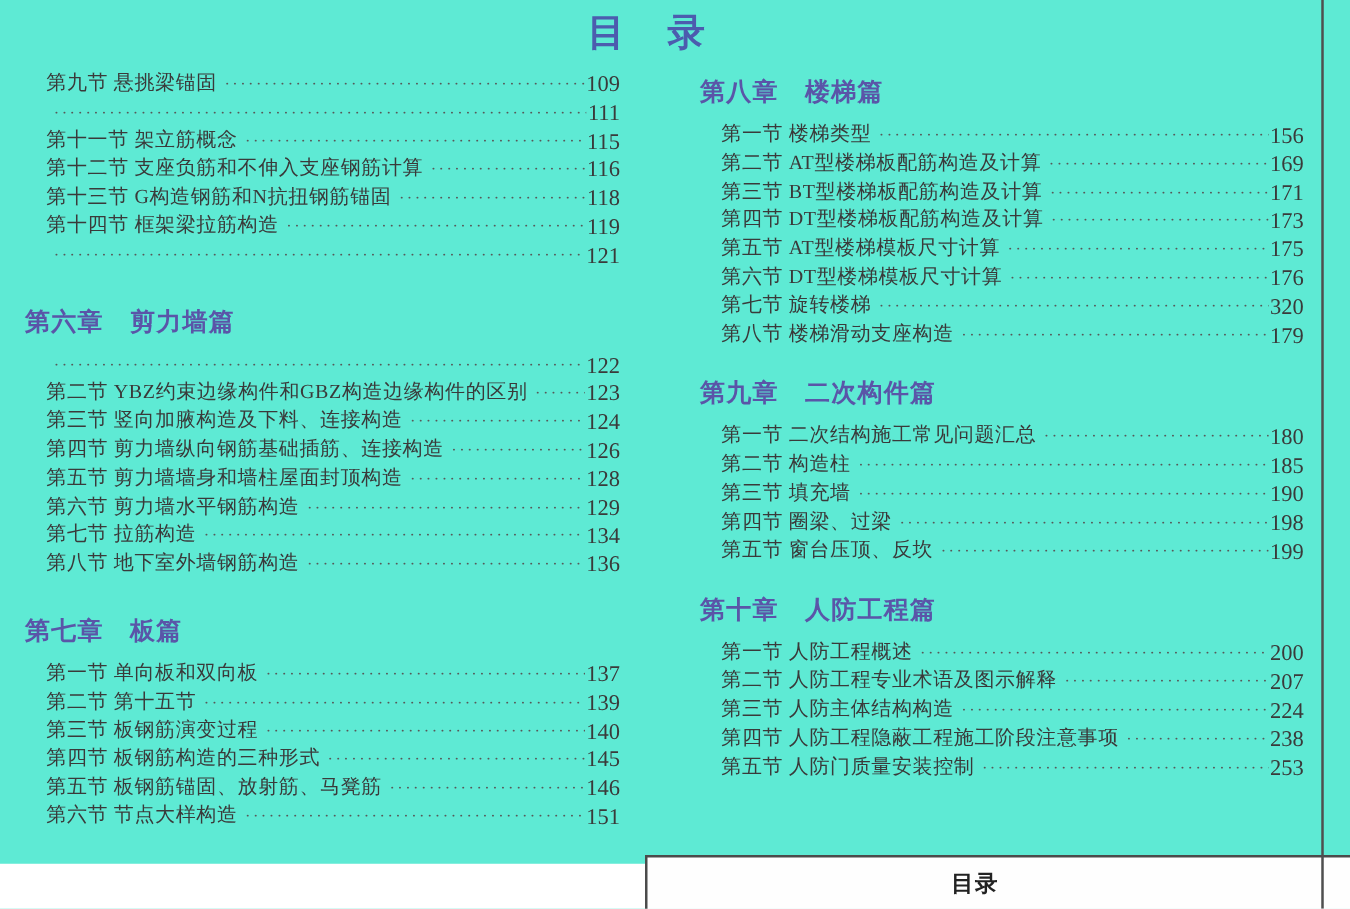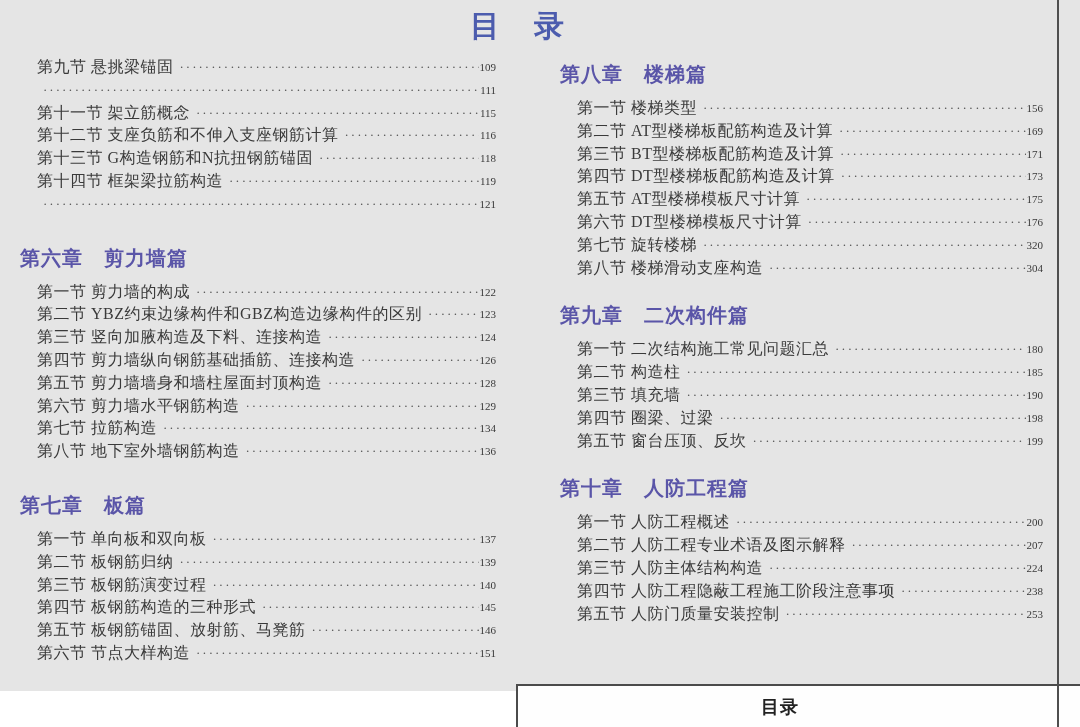--- a/index.html
+++ b/index.html
@@ -3,21 +3,21 @@
 <meta charset="utf-8">
 <style>
   html, body { margin: 0; padding: 0; }
   body {
     width: 1080px; height: 727px; overflow: hidden;
     background: #ffffff;
     font-family: "Liberation Serif", serif;
   }
   .page {
     position: relative; width: 1080px; height: 691px;
-    background: #e5e5e5;
+    background: #5eead4;
     text-decoration: underline;
   }
   .page-title {
     position: absolute; top: 6px; left: 0; width: 1036px;
     margin: 0; text-align: center;
     font-family: "Liberation Sans", sans-serif;
     font-size: 30px; font-weight: bold; color: #4c5cae;
     letter-spacing: 2px;
   }
   .col { position: absolute; }
@@ -35,21 +35,21 @@
     display: flex; align-items: center;
     padding-left: 17px; height: 22.8px; line-height: 22.8px;
     font-size: 16px; color: #3a3a3a; white-space: nowrap;
   }
   .entry-title { white-space: nowrap; letter-spacing: 0.5px; }
   .dot-leader {
     flex: 1 1 auto; overflow: hidden; white-space: nowrap;
     color: #585858; font-size: 13px; letter-spacing: 2px;
     margin: 0 1px 0 6px;
   }
-  .entry-page-number { white-space: nowrap; font-size: 11px; color: #3a3a3a; }
+  .entry-page-number { white-space: nowrap; font-size: 18px; color: #3a3a3a; }
   .page-border-line {
     position: absolute; left: 1057px; top: 0; width: 2px; height: 727px;
     background: #4f4f4f; z-index: 3;
   }
   .footer-box {
     position: absolute; left: 516px; top: 684px; width: 574px; height: 60px;
     box-sizing: border-box; border: 2px solid #4b4b4b; background: #fefefe;
     z-index: 2; display: flex; justify-content: center; align-items: flex-start;
     padding-top: 9px; padding-right: 46px;
   }
@@ -107,21 +107,20 @@
     <span class="dot-leader">································································································································································</span>
     <span class="entry-page-number">121</span>
   </div>
 </div>
   </section>
 
   <section class="toc-section">
     <h2 class="chapter-heading">第六章　剪力墙篇</h2>
     <div class="section-entries">
   <div class="toc-entry">
-    <span class="entry-title">第一节 剪力墙的构成</span>
     <span class="dot-leader">································································································································································</span>
     <span class="entry-page-number">122</span>
   </div>
 
   <div class="toc-entry">
     <span class="entry-title">第二节 YBZ约束边缘构件和GBZ构造边缘构件的区别</span>
     <span class="dot-leader">································································································································································</span>
     <span class="entry-page-number">123</span>
   </div>
 
@@ -166,21 +165,21 @@
   <section class="toc-section">
     <h2 class="chapter-heading">第七章　板篇</h2>
     <div class="section-entries">
   <div class="toc-entry">
     <span class="entry-title">第一节 单向板和双向板</span>
     <span class="dot-leader">································································································································································</span>
     <span class="entry-page-number">137</span>
   </div>
 
   <div class="toc-entry">
-    <span class="entry-title">第二节 板钢筋归纳</span>
+    <span class="entry-title">第二节 第十五节</span>
     <span class="dot-leader">································································································································································</span>
     <span class="entry-page-number">139</span>
   </div>
 
   <div class="toc-entry">
     <span class="entry-title">第三节 板钢筋演变过程</span>
     <span class="dot-leader">································································································································································</span>
     <span class="entry-page-number">140</span>
   </div>
 
@@ -246,21 +245,21 @@
 
   <div class="toc-entry">
     <span class="entry-title">第七节 旋转楼梯</span>
     <span class="dot-leader">································································································································································</span>
     <span class="entry-page-number">320</span>
   </div>
 
   <div class="toc-entry">
     <span class="entry-title">第八节 楼梯滑动支座构造</span>
     <span class="dot-leader">································································································································································</span>
-    <span class="entry-page-number">304</span>
+    <span class="entry-page-number">179</span>
   </div>
 </div>
   </section>
 
   <section class="toc-section">
     <h2 class="chapter-heading">第九章　二次构件篇</h2>
     <div class="section-entries">
   <div class="toc-entry">
     <span class="entry-title">第一节 二次结构施工常见问题汇总</span>
     <span class="dot-leader">································································································································································</span>

